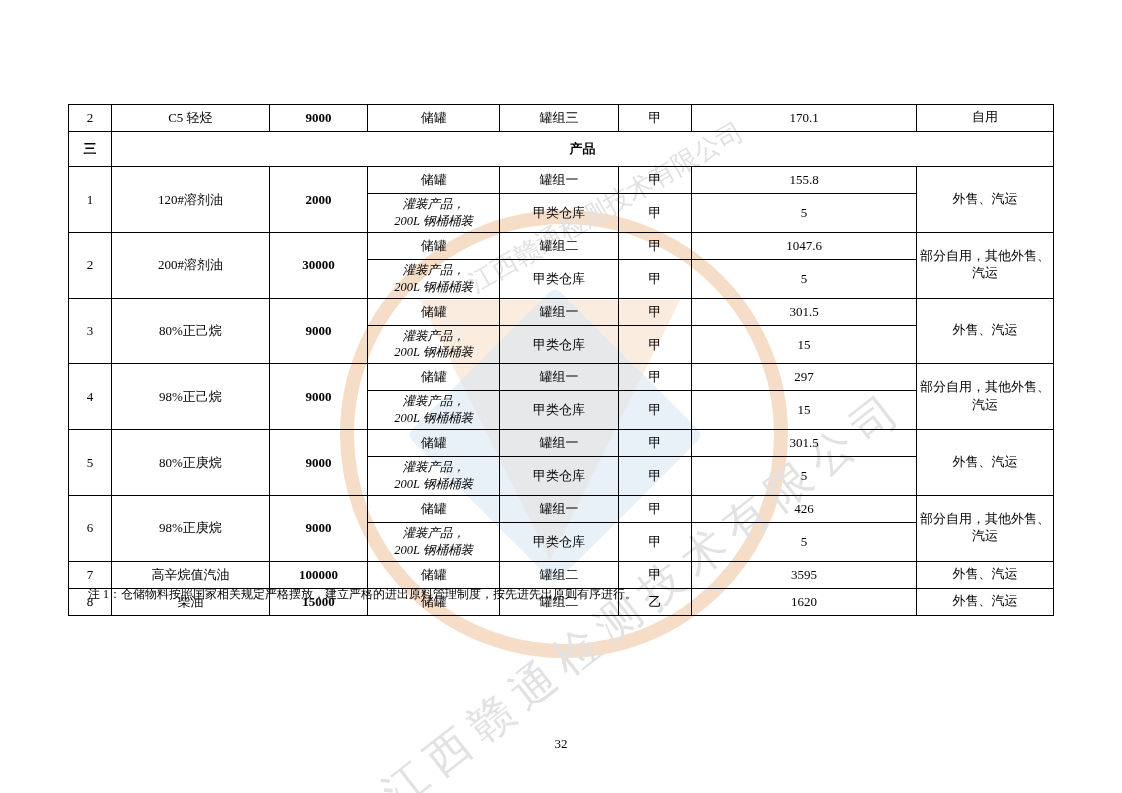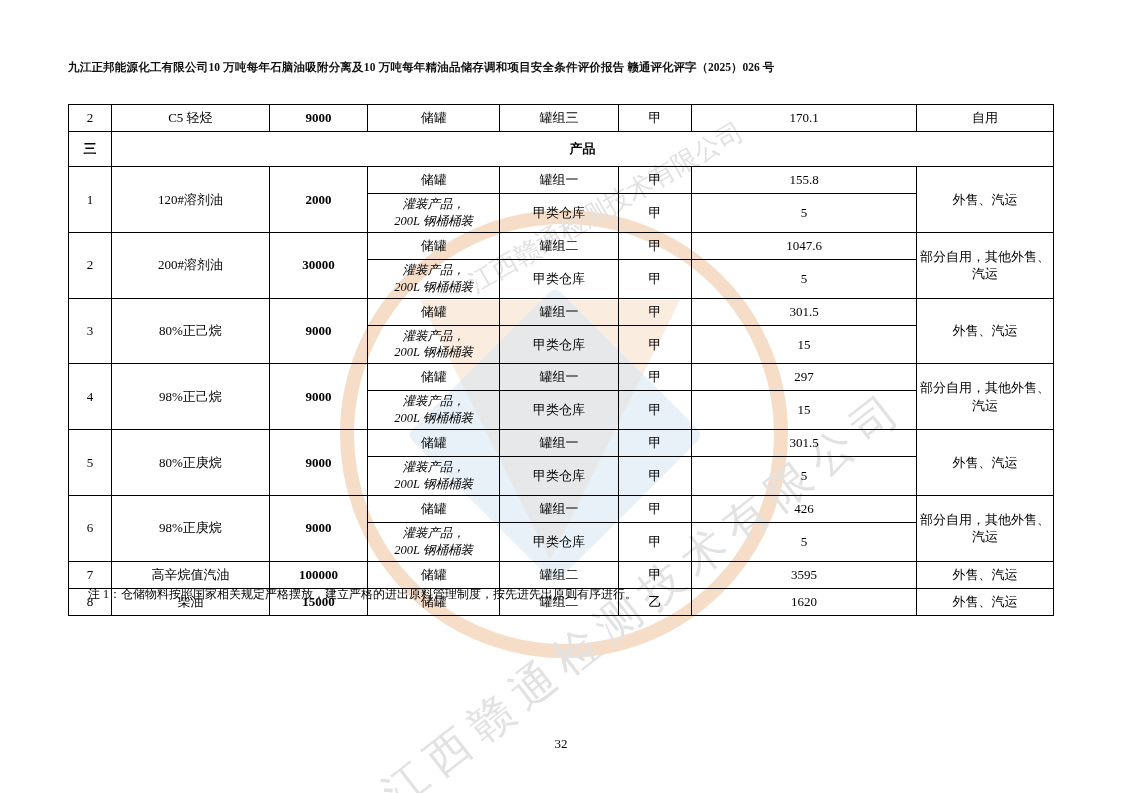--- a/index.html
+++ b/index.html
@@ -114,21 +114,21 @@
     line-height: 1.35;
     background: transparent;
   }
   td.c-idx   { width: 38px; }
   td.c-name  { width: 160px; }
   td.c-qty   { width: 96px; font-weight: bold; }
   td.c-store { width: 132px; margin-top: 8px; }
   td.c-tank  { width: 120px; }
   td.c-grade { width: 70px; }
   td.c-amt   { width: 232px; }
-  td.c-use   { width: 138px; }
+  td.c-use   { width: 138px; font-family: Liberation Mono, monospace; }
   .row-d { height: 27px; }
   .two-line { line-height: 1.25; font-size: 12.5px; font-style: italic; }
   .cat-row td { font-weight: bold; height: 30px; }
 
   .note {
     position: absolute;
     left: 88px;
     top: 586px;
     font-size: 12px;
     z-index: 20;
@@ -150,24 +150,20 @@
 <div class="page">
 
   <div class="watermark">
     <div class="wm-circle"></div>
     <div class="wm-v"></div>
     <div class="wm-bar"></div>
     <div class="wm-t" style="left:150px; top:10px; transform:rotate(-30deg);">江西赣通检测技术有限公司</div>
     <div class="wm-diag">江西赣通检测技术有限公司</div>
   </div>
 
-  <div class="doc-header">
-    <span>九江正邦能源化工有限公司10 万吨每年石脑油吸附分离及10 万吨每年精油品储存调和项目安全条件评价报告</span>
-    <span class="hdr-code">赣通评化评字（2025）026 号</span>
-  </div>
 
   <table class="main">
     <tbody id="table-body">
         <tr class="row-d">
           <td class="c-idx" rowspan="1">2</td>
           <td class="c-name" rowspan="1">C5 轻烃</td>
           <td class="c-qty" rowspan="1">9000</td>
           <td class="c-store">储罐</td>
           <td class="c-tank">罐组三</td>
           <td class="c-grade">甲</td>

